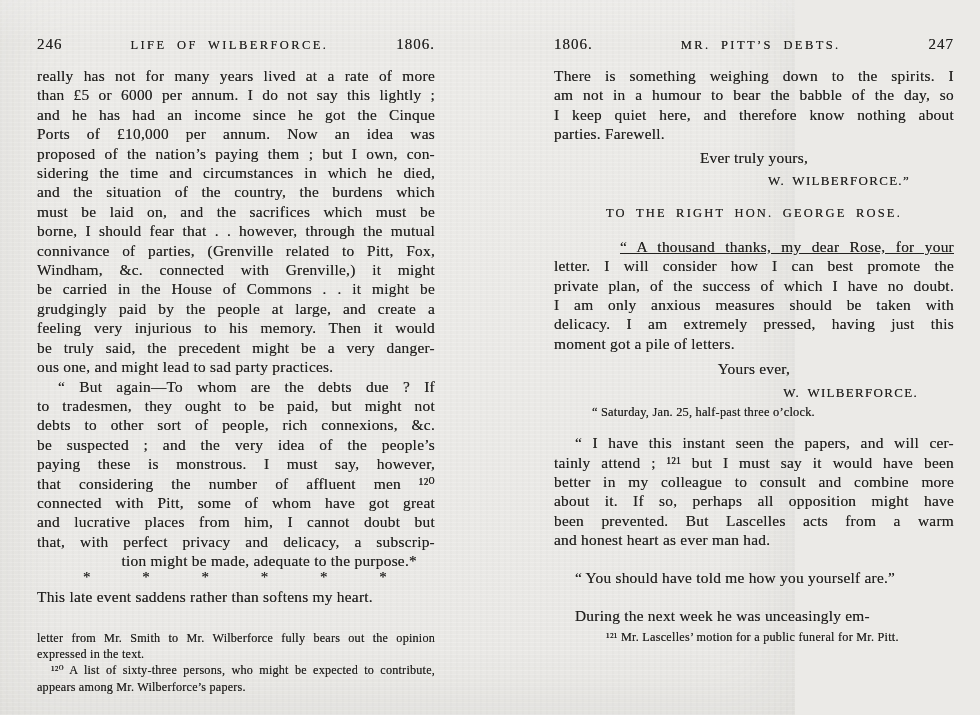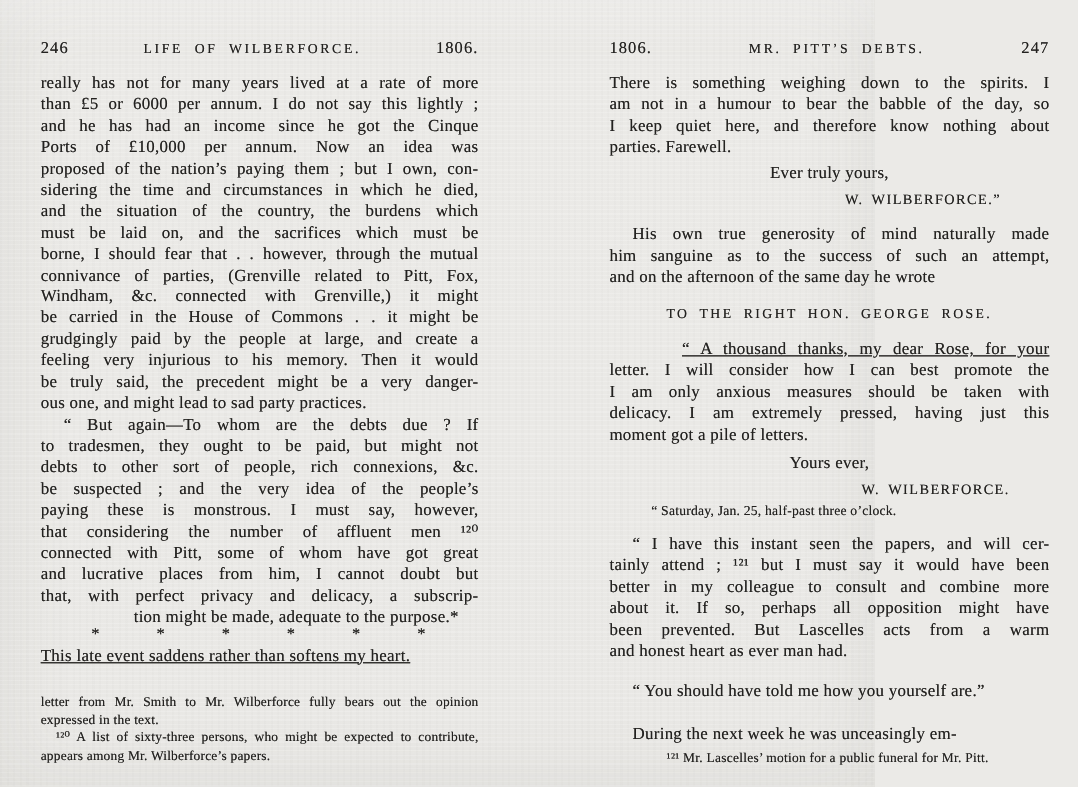--- a/index.html
+++ b/index.html
@@ -26,21 +26,21 @@
   .runhead{flex:1;text-align:center;font-size:12.5px;letter-spacing:2.4px;word-spacing:5px;}
   .pagebody{margin-top:11px;font-size:15.4px;line-height:19.4px;letter-spacing:0.25px;}
   .tline{text-align:justify;text-align-last:justify;}
   .tline.last{text-align-last:left;}
   .alljust .tline.last{text-align-last:justify;}
   .indent .tline:first-child{text-indent:21px;}
   .indent-deep .tline:first-child{text-indent:66px;text-decoration:underline;}
   .starline{display:flex;justify-content:flex-end;}
   .starline .star{margin-right:18px;}
   .astrow{display:flex;justify-content:space-between;padding:0 48px 0 46px;height:15px;line-height:13px;font-size:15px;}
-  .closing{margin-top:1px;text-decoration:underline;}
+  .closing{margin-top:1px;}
   .footnotes{margin-top:24px;font-size:12.2px;line-height:16.2px;letter-spacing:0.2px;}
   .fn-indent .tline:first-child{text-indent:14px;}
   .valediction{text-align:center;margin-top:4px;}
   .signature{text-align:right;font-size:13px;letter-spacing:1.3px;word-spacing:3px;}
   .sig-1{padding-right:44px;margin-top:4px;}
   .sig-2{padding-right:36px;margin-top:4px;}
   .mt-sec{margin-top:13px;}
   .letter-heading{text-align:center;font-size:12.5px;letter-spacing:2.2px;word-spacing:4px;margin-top:14px;}
   .dateline{font-size:12.4px;line-height:16px;padding-left:38px;margin-top:2px;letter-spacing:0.2px;}
   .val-2{margin-top:6px;}
@@ -123,29 +123,25 @@
     </div>
     <div class="pagebody">
       <div class="para">
           <div class="tline">There is something weighing down to the spirits. I</div>
           <div class="tline">am not in a humour to bear the babble of the day, so</div>
           <div class="tline">I keep quiet here, and therefore know nothing about</div>
           <div class="tline last">parties. Farewell.</div>
         </div>
       <div class="valediction">Ever truly yours,</div>
       <div class="signature sig-1">W. WILBERFORCE.”</div>
-      <div class="para indent mt-sec">
-          <div class="tline">His own true generosity of mind naturally made</div>
-          <div class="tline">him sanguine as to the success of such an attempt,</div>
-          <div class="tline last">and on the afternoon of the same day he wrote</div>
-        </div>
       <div class="letter-heading">TO THE RIGHT HON. GEORGE ROSE.</div>
       <div class="para indent-deep mt-sec">
           <div class="tline">“ A thousand thanks, my dear Rose, for your</div>
           <div class="tline">letter. I will consider how I can best promote the</div>
+          <div class="tline">private plan, of the success of which I have no doubt.</div>
           <div class="tline">I am only anxious measures should be taken with</div>
           <div class="tline">delicacy. I am extremely pressed, having just this</div>
           <div class="tline last">moment got a pile of letters.</div>
         </div>
       <div class="valediction val-2">Yours ever,</div>
       <div class="signature sig-2">W. WILBERFORCE.</div>
       <div class="dateline">“ Saturday, Jan. 25, half-past three o’clock.</div>
       <div class="para indent mt-sec">
           <div class="tline">“ I have this instant seen the papers, and will cer-</div>
           <div class="tline">tainly attend ; ¹²¹ but I must say it would have been</div>

